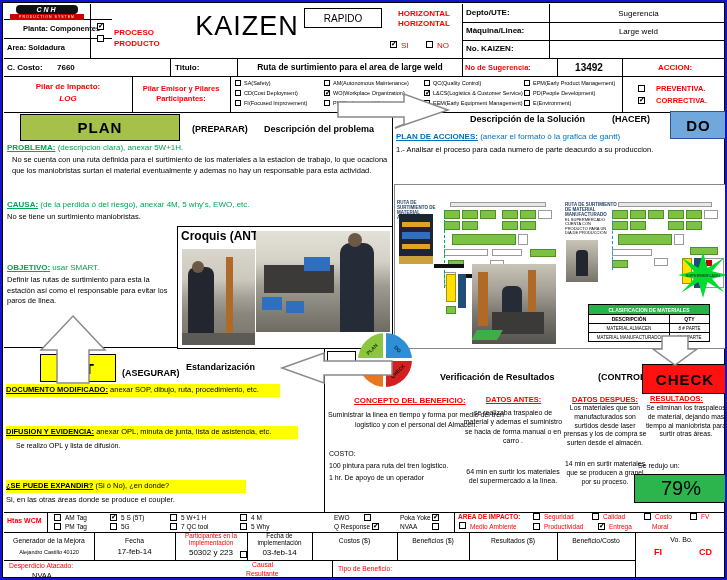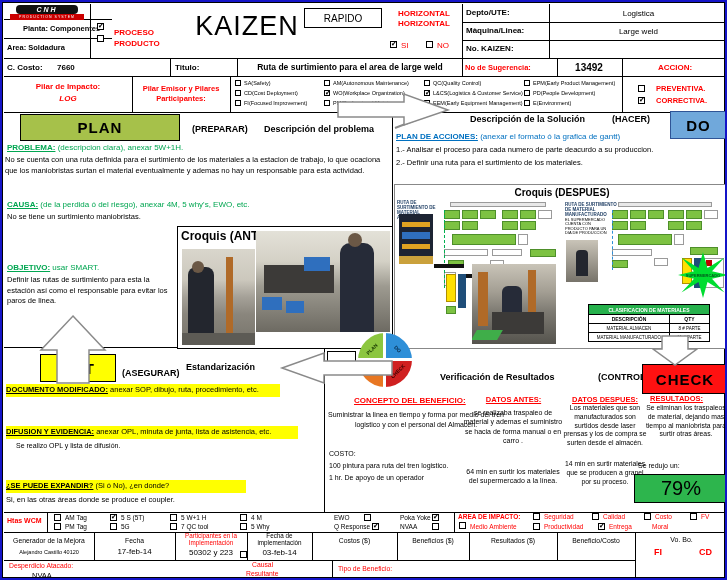--- a/index.html
+++ b/index.html
@@ -80,21 +80,21 @@
   <div class="abs ctr" style="left:302px;top:6px;width:76px;height:18px;border:1px solid #000;font-size:10px;">RAPIDO</div>
 
   <div class="abs b red ctr" style="left:384px;top:7px;width:76px;height:9px;font-size:8px;">HORIZONTAL</div>
   <div class="abs b red ctr" style="left:384px;top:17px;width:76px;height:9px;font-size:8px;">HORIZONTAL</div>
   <span class="cb checked" style="left:388px;top:39px;"></span>
   <div class="abs red" style="left:399px;top:39px;font-size:8px;">SI</div>
   <span class="cb" style="left:424px;top:39px;"></span>
   <div class="abs red" style="left:435px;top:39px;font-size:8px;">NO</div>
 
   <div class="abs b" style="left:464px;top:6px;font-size:8px;">Depto/UTE:</div>
-  <div class="abs ctr" style="left:548px;top:4px;width:177px;height:14px;font-size:8px;">Logistica</div>
+  <div class="abs ctr" style="left:548px;top:4px;width:177px;height:14px;font-size:8px;">Sugerencia</div>
   <div class="abs b" style="left:464px;top:24px;font-size:8px;">Màquina/Linea:</div>
   <div class="abs ctr" style="left:548px;top:22px;width:177px;height:14px;font-size:8px;">Large weld</div>
   <div class="abs b" style="left:464px;top:42px;font-size:8px;">No. KAIZEN:</div>
   <div class="abs ctr" style="left:548px;top:40px;width:177px;height:14px;font-size:8px;"></div>
 
   <div class="abs b" style="left:5px;top:61px;font-size:8px;">C. Costo:</div>
   <div class="abs b" style="left:55px;top:61px;font-size:8px;">7660</div>
   <div class="abs b" style="left:173px;top:61px;font-size:8px;">Titulo:</div>
   <div class="abs b ctr" style="left:236px;top:57px;width:224px;height:16px;font-size:8.5px;">Ruta de surtimiento para el area de large weld</div>
   <div class="abs b red" style="left:463px;top:61px;font-size:7.5px;">No de Sugerencia:</div>
@@ -139,21 +139,21 @@
   <div class="abs b red" style="left:654px;top:94px;font-size:7.5px;">CORRECTIVA.</div>
 
   <div class="btn" style="left:18px;top:112px;width:158px;height:25px;background:#a6c14a;font-size:15px;">PLAN</div>
   <div class="abs b" style="left:190px;top:122px;font-size:9px;">(PREPARAR)</div>
   <div class="abs b" style="left:262px;top:122px;font-size:9px;">Descripción del problema</div>
 
   <div class="abs" style="left:5px;top:141px;font-size:8px;">
     <span class="b u grn">PROBLEMA:</span>
     <span class="grn">(descripcion clara), anexar 5W+1H.</span>
   </div>
-  <div class="abs" style="left:3px;top:153px;width:382px;font-size:7.5px;line-height:1.45;">No se cuenta con una ruta definida para el surtimiento de los materiales a la estacion de trabajo, lo que ocaciona que los maniobristas surtan el material eventualmente y ademas no hay un responsable para esta actividad.</div>
+  <div class="abs" style="left:10px;top:153px;width:382px;font-size:7.5px;line-height:1.45;">No se cuenta con una ruta definida para el surtimiento de los materiales a la estacion de trabajo, lo que ocaciona que los maniobristas surtan el material eventualmente y ademas no hay un responsable para esta actividad.</div>
 
   <div class="abs" style="left:5px;top:198px;font-size:8px;">
     <span class="b u grn">CAUSA:</span>
     <span class="grn">(de la perdida ó del riesgo), anexar 4M, 5 why's, EWO, etc.</span>
   </div>
   <div class="abs" style="left:5px;top:210px;width:380px;font-size:7.5px;">No se tiene un surtimiento maniobristas.</div>
 
   <div class="abs" style="left:5px;top:261px;font-size:8px;">
     <span class="b u grn">OBJETIVO:</span>
     <span class="grn">usar SMART.</span>
@@ -182,24 +182,22 @@
   </svg>
   <div class="abs b" style="left:468px;top:112px;font-size:9px;">Descripción de la Solución</div>
   <div class="abs b" style="left:610px;top:112px;font-size:9px;">(HACER)</div>
   <div class="btn" style="left:668px;top:109px;width:55px;height:26px;background:#70a8db;border-color:#2f5496;font-size:15px;">DO</div>
 
   <div class="abs" style="left:394px;top:130px;font-size:8px;">
     <span class="b u blu">PLAN DE ACCIONES:</span>
     <span class="blu">(anexar el formato ó la grafica de gantt)</span>
   </div>
   <div class="abs" style="left:394px;top:143px;width:328px;font-size:7.5px;">1.- Analisar el proceso para cada numero de parte deacurdo a su produccion.</div>
-  <div class="abs" style="left:394px;top:156px;width:328px;font-size:7.5px;">2.- Definir una ruta para el surtimiento de los materiales.</div>
 
   <div class="abs" style="left:392px;top:182px;width:333px;height:163px;border:1px solid #888;background:#fff;"></div>
-  <div class="abs b ctr" style="left:440px;top:184px;width:240px;height:12px;font-size:10px;">Croquis (DESPUES)</div>
 
   <div class="tinyt" style="left:395px;top:199px;width:42px;">RUTA DE SURTIMIENTO DE MATERIAL ALMACÉN</div>
   <div class="photo" style="left:397px;top:212px;width:34px;height:50px;background:#1d2433;">
     <div class="abs" style="left:3px;top:8px;width:28px;height:5px;background:#e0a322;"></div>
     <div class="abs" style="left:3px;top:18px;width:28px;height:7px;background:#2f6fbe;"></div>
     <div class="abs" style="left:3px;top:30px;width:28px;height:5px;background:#e0a322;"></div>
     <div class="abs" style="left:0;top:42px;width:34px;height:8px;background:#caa13c;"></div>
   </div>
   <div class="abs" style="left:440px;top:200px;width:118px;height:100px;">
     <div class="wcell" style="left:8px;top:0;width:96px;height:5px;background:#e8e8e8;"></div>

